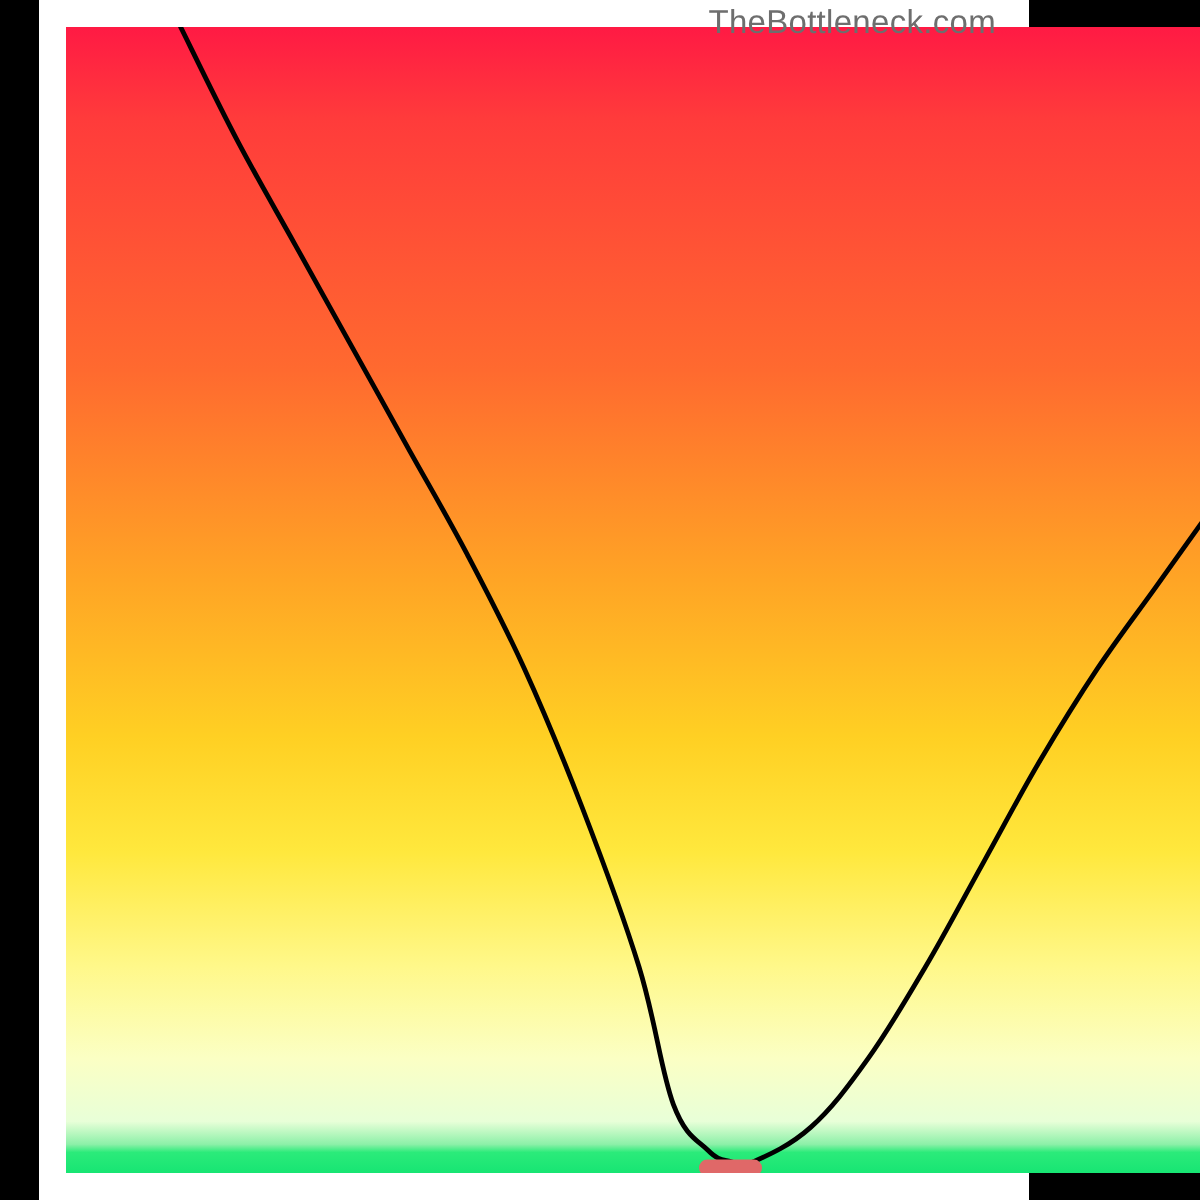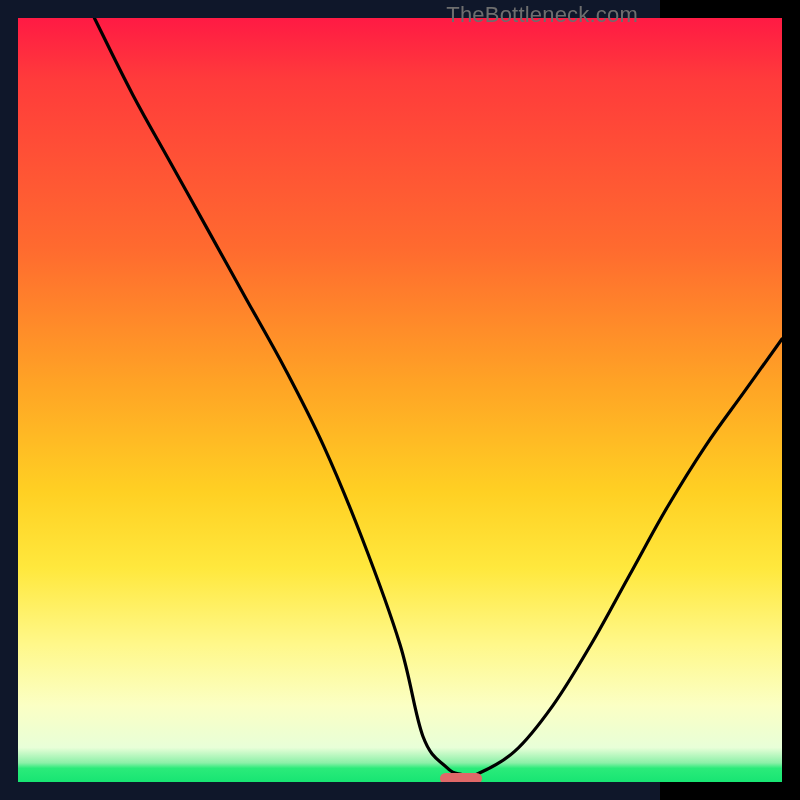--- a/index.html
+++ b/index.html
@@ -8,21 +8,22 @@
     width: 800px;
     height: 800px;
     background: #000;
     overflow: hidden;
     font-family: Arial, Helvetica, sans-serif;
   }
   .frame {
     position: relative;
     width: 660px;
     height: 800px;
-    background: #0f172a;
+    background: #ffffff;
+    margin-left: 26px;
   }
   .plot-area {
     position: absolute;
     left: 18px;
     top: 18px;
     width: 764px;
     height: 764px;
     
     background:
       linear-gradient(to bottom,

